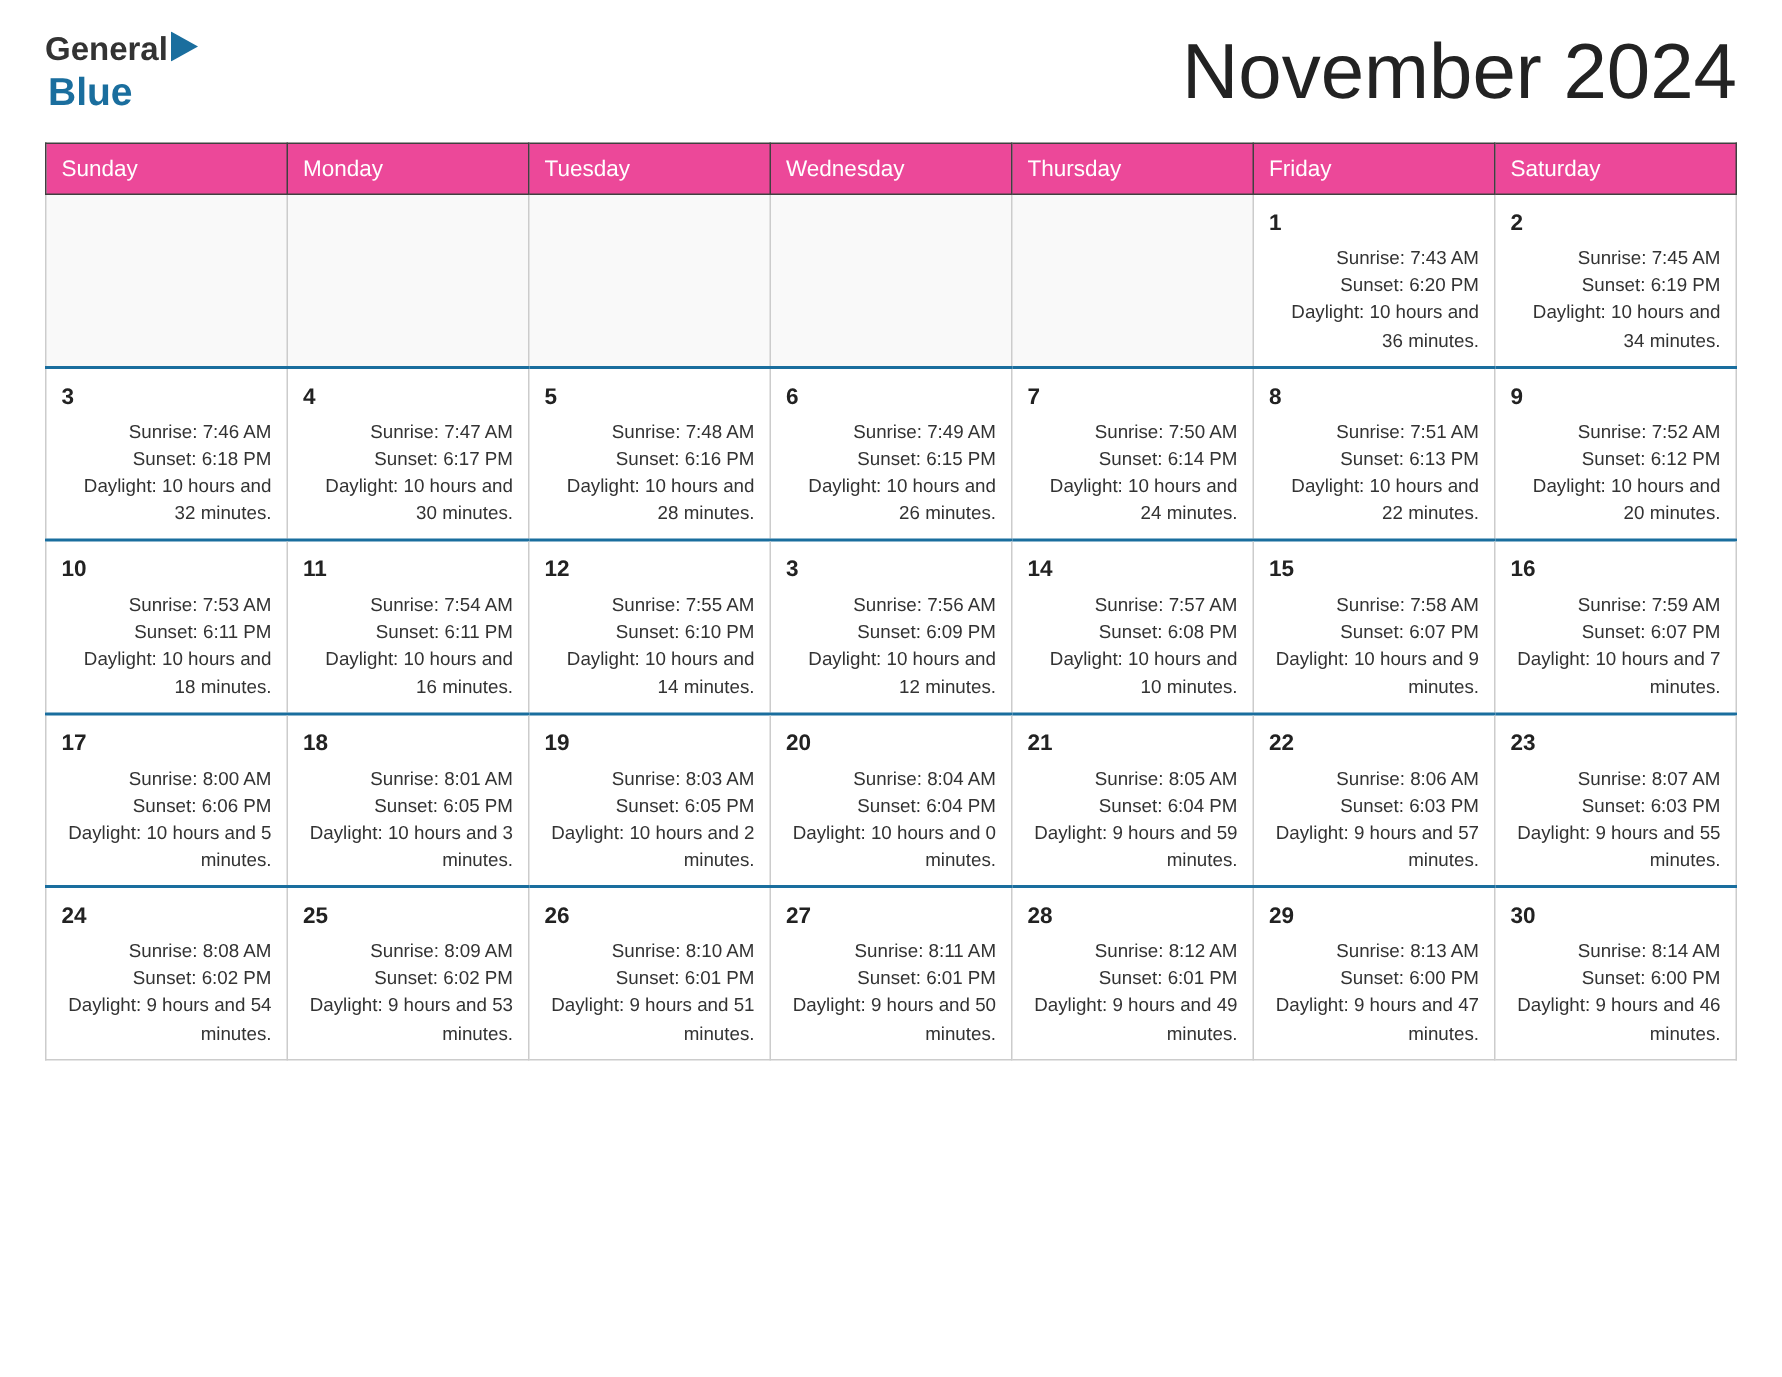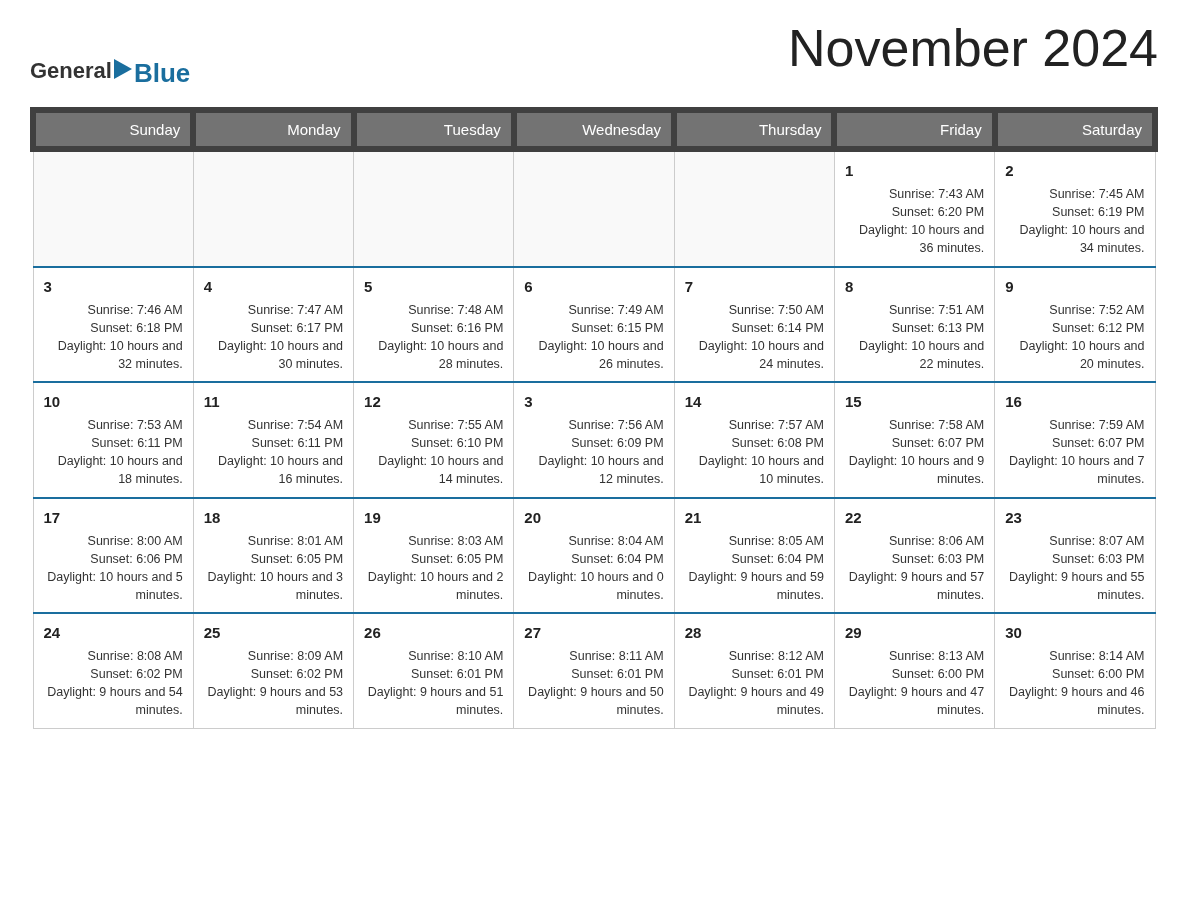--- a/index.html
+++ b/index.html
@@ -12,23 +12,22 @@
       min-height: 918px;
     }
     .header {
       display: flex;
       justify-content: space-between;
       align-items: flex-start;
       margin-bottom: 18px;
     }
     .logo {
       display: flex;
-      flex-direction: row;
+      flex-direction: column;
       align-items: flex-start;
-      margin-top: 38px;
     }
     .logo-top {
       display: flex;
       align-items: center;
     }
     .logo-general {
       font-size: 22px;
       font-weight: bold;
       color: #333;
       letter-spacing: 0;
@@ -51,27 +50,27 @@
     .location-title {
       font-size: 22px;
       color: #555;
       margin-top: 4px;
     }
     .calendar {
       width: 100%;
       border-collapse: collapse;
     }
     .calendar th {
-      background-color: #737373;
+      background-color: #ec4899;
       color: #fff;
       font-size: 15px;
       font-weight: normal;
       padding: 8px 10px;
-      text-align: right;
-      border: 6px solid #404040;
+      text-align: left;
+      border: 1px solid #404040;
     }
     .calendar td {
       vertical-align: top;
       padding: 8px 10px;
       border: 1px solid #ccc;
       width: 14.28%;
       min-height: 110px;
       font-size: 13px;
       color: #333;
       line-height: 1.4;

